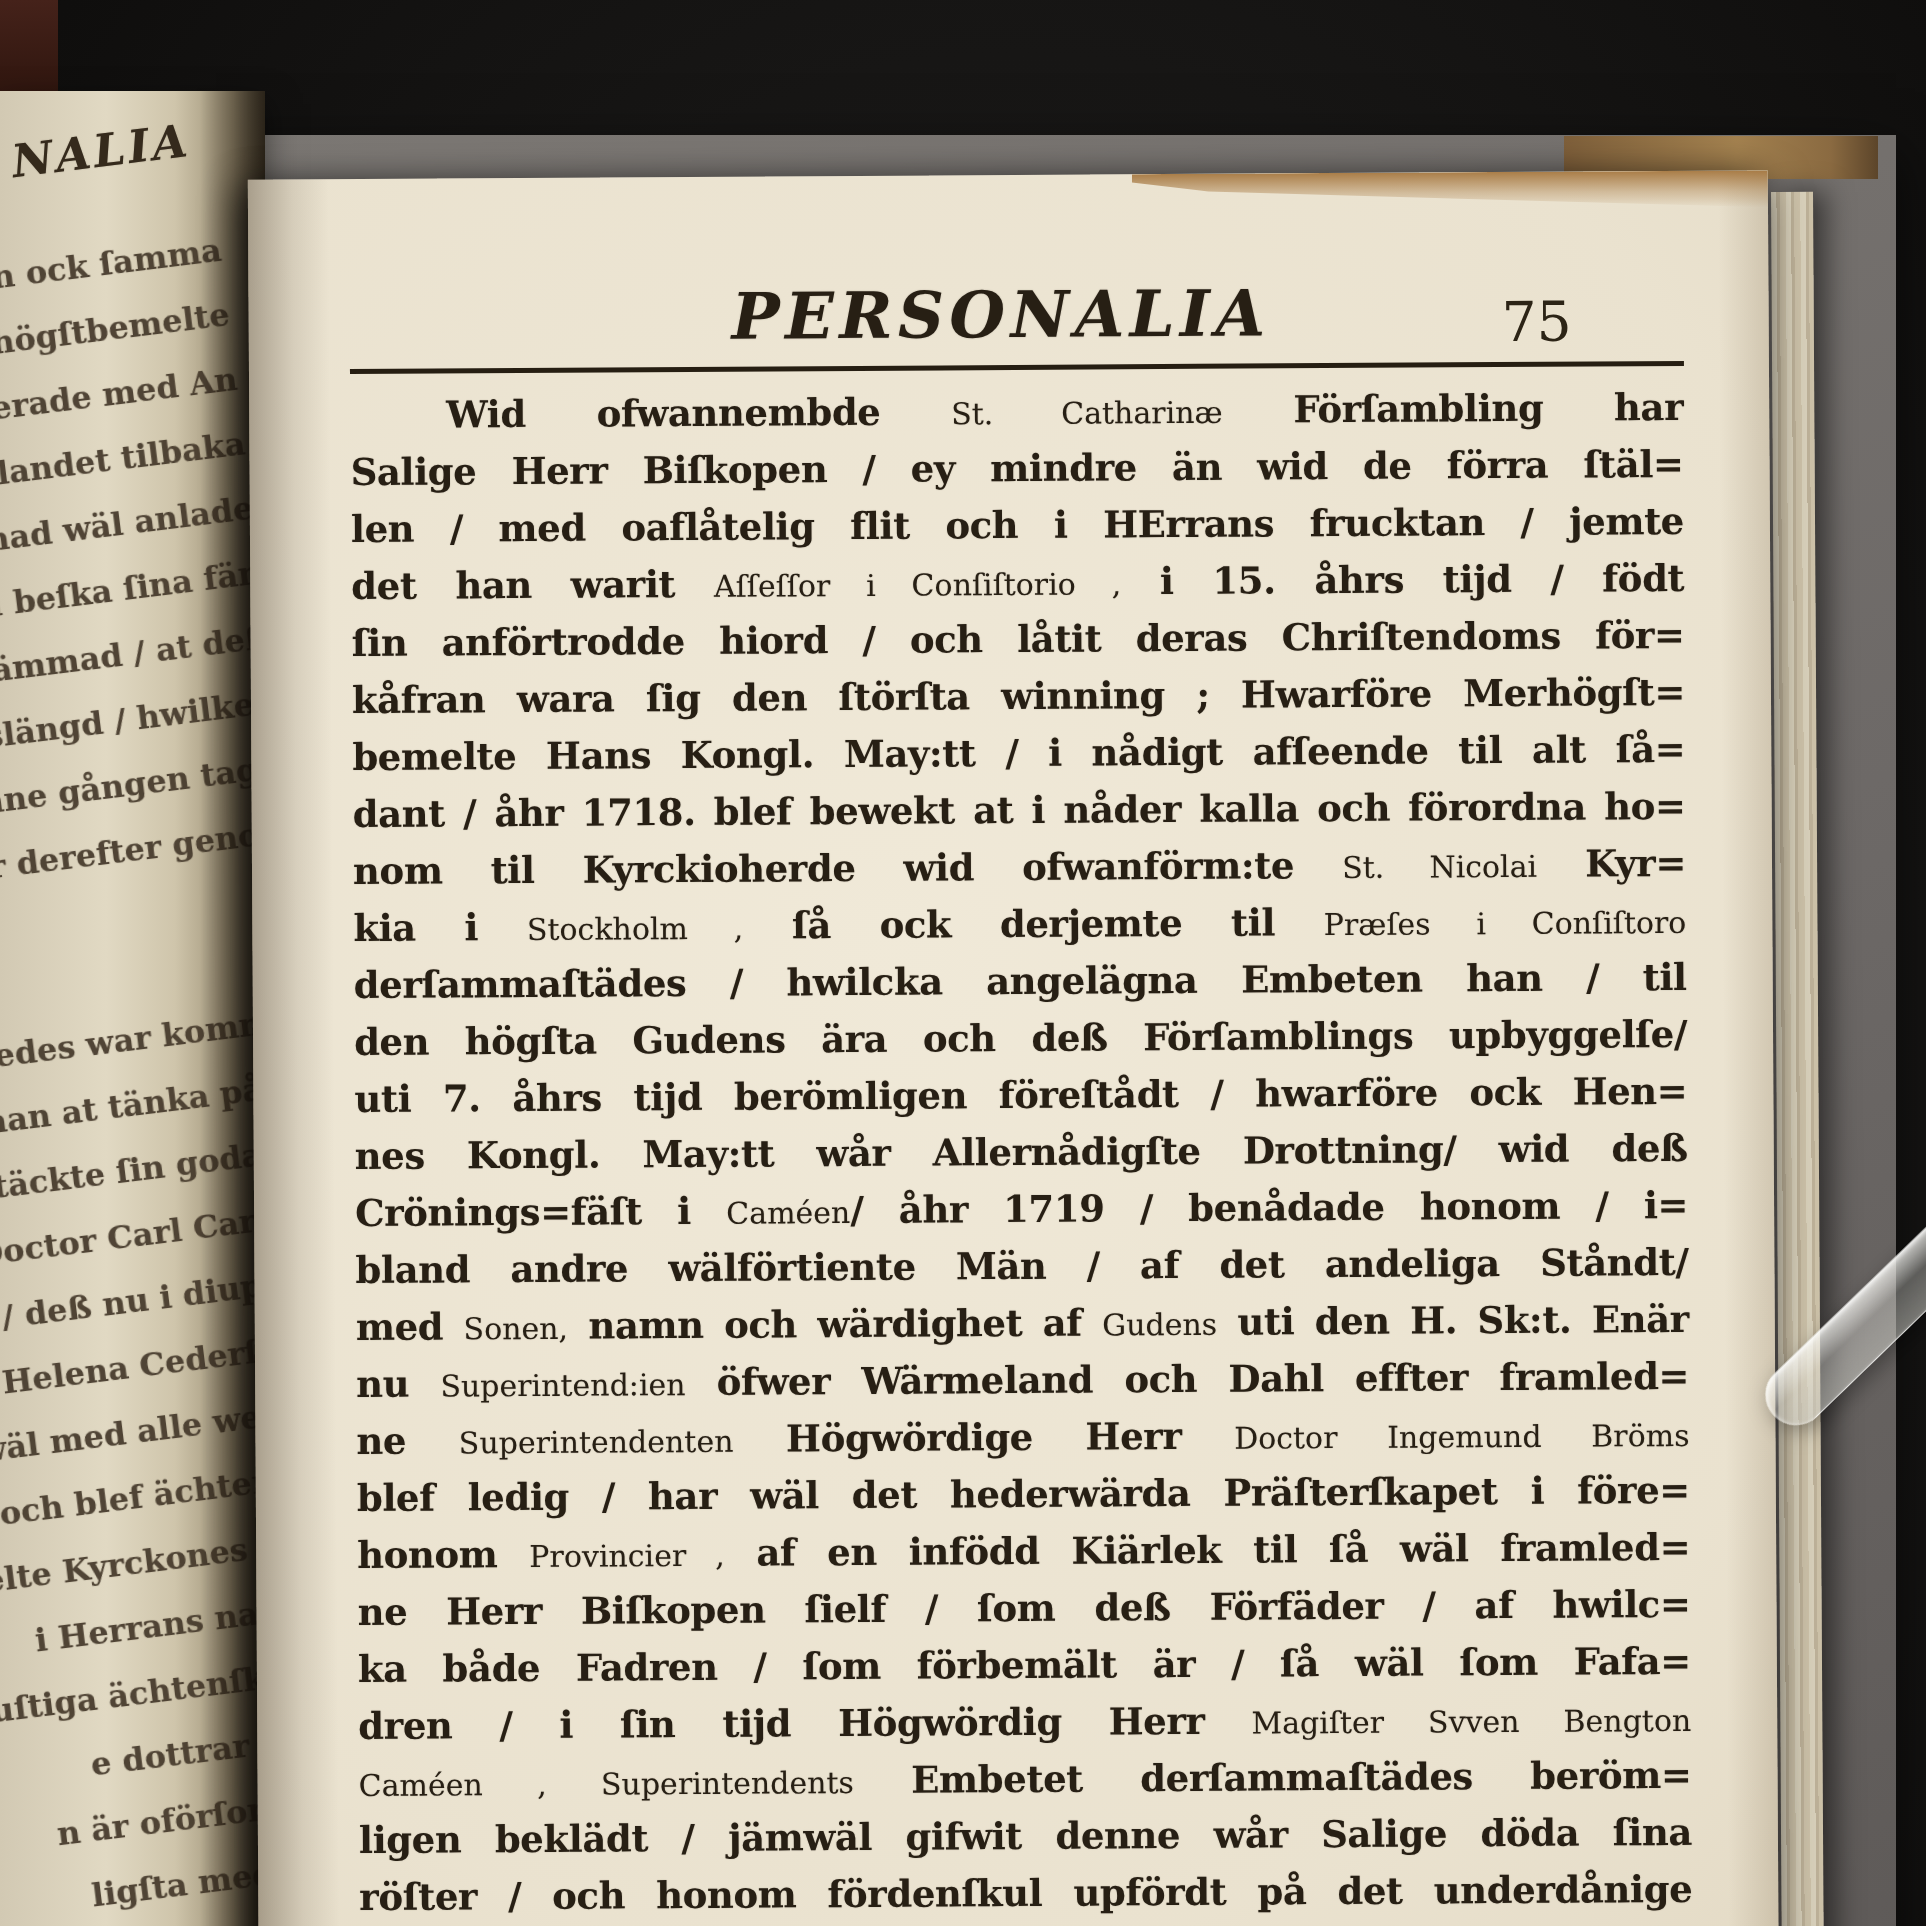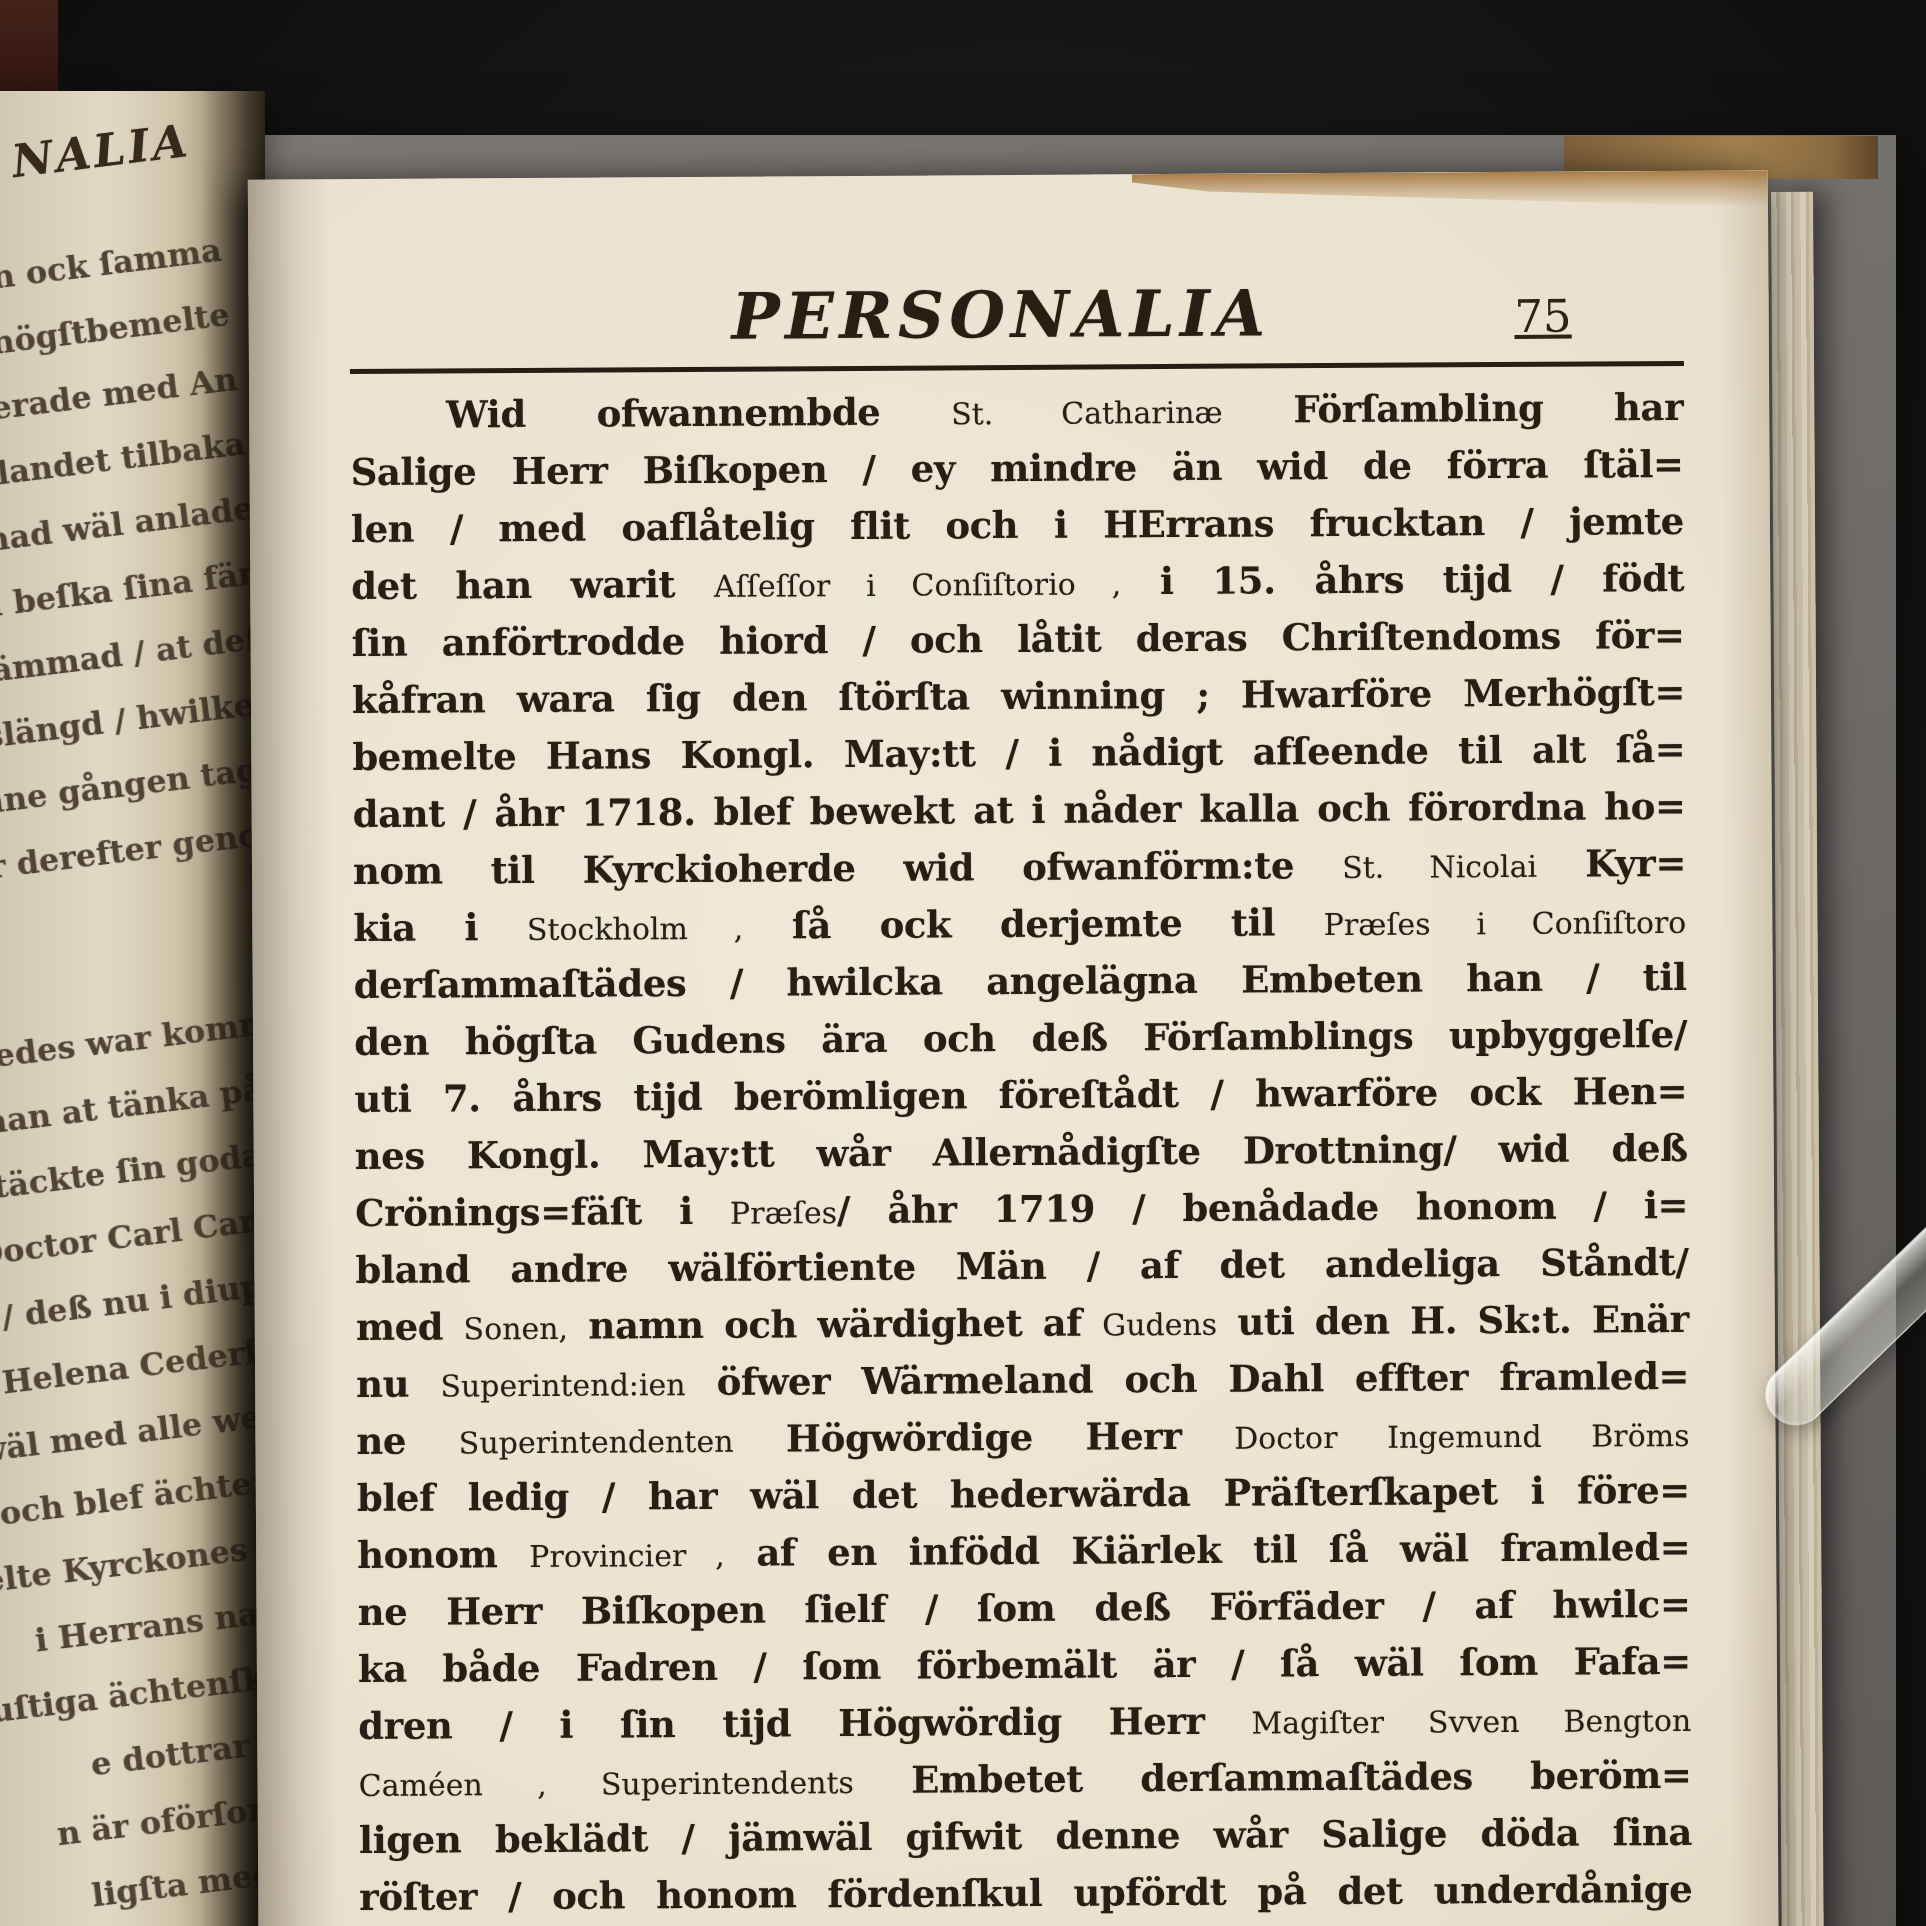--- a/index.html
+++ b/index.html
@@ -76,21 +76,21 @@
     position:absolute; right:0; top:0; width:636px; height:37px;
     background:linear-gradient(to bottom, rgba(163,115,58,0.9), rgba(163,115,58,0.35) 55%, rgba(163,115,58,0) 100%);
     clip-path:polygon(0 0,100% 0,100% 100%,12% 48%,0 22%);
   }
   .pg-header { position:absolute; top:102px; left:102px; width:1333px; height:73px; }
   .pg-title {
     position:absolute; left:50%; top:0; transform:translateX(-53%);
     font-style:italic; font-weight:700; font-size:64px; letter-spacing:5.4px;
     white-space:nowrap; color:#271f14; text-shadow:0 0 1.5px rgba(39,31,20,0.3);
   }
-  .pg-num { position:absolute; right:112px; top:16px; font-size:45px; color:#2c2416;text-decoration:underline; }
+  .pg-num { position:absolute; right:112px; top:16px; font-size:55px; color:#2c2416; }
   .pg-rule { position:absolute; top:190px; left:101px; width:1334px; height:5.4px; background:#261e12; }
   .pg-body { position:absolute; top:208px; left:101px; width:1333px; }
   .line {
     height:57px; line-height:57px; font-size:37px; font-weight:700;
     text-align:justify; text-align-last:justify; letter-spacing:-0.4px;
     color:#271f14; text-shadow:0 0 1.2px rgba(39,31,20,0.33);
   }
   .line:first-child { text-indent:96px; }
   .line .fr { font-weight:700; }
   .line .ro { font-weight:400; font-size:30px; letter-spacing:0; }
@@ -170,21 +170,21 @@
         <div class="line"><span class="fr">ſin anförtrodde hiord / och låtit deras Chriſtendoms för=</span></div>
         <div class="line"><span class="fr">kåfran wara ſig den ſtörſta winning ; Hwarföre Merhögſt=</span></div>
         <div class="line"><span class="fr">bemelte Hans Kongl. May:tt / i nådigt afſeende til alt ſå=</span></div>
         <div class="line"><span class="fr">dant / åhr 1718. blef bewekt at i nåder kalla och förordna ho=</span></div>
         <div class="line"><span class="fr">nom til Kyrckioherde wid ofwanförm:te </span><span class="ro">St. Nicolai</span><span class="fr"> Kyr=</span></div>
         <div class="line"><span class="fr">kia i </span><span class="ro">Stockholm ,</span><span class="fr"> ſå ock derjemte til </span><span class="ro">Præſes i Conſiſtoro</span></div>
         <div class="line"><span class="fr">derſammaſtädes / hwilcka angelägna Embeten han / til</span></div>
         <div class="line"><span class="fr">den högſta Gudens ära och deß Förſamblings upbyggelſe/</span></div>
         <div class="line"><span class="fr">uti 7. åhrs tijd berömligen föreſtådt / hwarföre ock Hen=</span></div>
         <div class="line"><span class="fr">nes Kongl. May:tt wår Allernådigſte Drottning/ wid deß</span></div>
-        <div class="line"><span class="fr">Crönings=fäſt i </span><span class="ro">Præſes</span><span class="fr">/ åhr 1719 / benådade honom / i=</span></div>
+        <div class="line"><span class="fr">Crönings=fäſt i </span><span class="ro">Caméen</span><span class="fr">/ åhr 1719 / benådade honom / i=</span></div>
         <div class="line"><span class="fr">bland andre wälförtiente Män / af det andeliga Ståndt/</span></div>
         <div class="line"><span class="fr">med </span><span class="ro">Sonen,</span><span class="fr"> namn och wärdighet af </span><span class="ro">Gudens</span><span class="fr"> uti den H. Sk:t. Enär</span></div>
         <div class="line"><span class="fr">nu </span><span class="ro">Superintend:ien</span><span class="fr"> öfwer Wärmeland och Dahl effter framled=</span></div>
         <div class="line"><span class="fr">ne </span><span class="ro">Superintendenten</span><span class="fr"> Högwördige Herr </span><span class="ro">Doctor Ingemund Bröms</span></div>
         <div class="line"><span class="fr">blef ledig / har wäl det hederwärda Präſterſkapet i före=</span></div>
         <div class="line"><span class="fr">honom </span><span class="ro">Provincier ,</span><span class="fr"> af en infödd Kiärlek til ſå wäl framled=</span></div>
         <div class="line"><span class="fr">ne Herr Biſkopen ſielf / ſom deß Förfäder / af hwilc=</span></div>
         <div class="line"><span class="fr">ka både Fadren / ſom förbemält är / ſå wäl ſom Fafa=</span></div>
         <div class="line"><span class="fr">dren / i ſin tijd Högwördig Herr </span><span class="ro">Magiſter Svven Bengton</span></div>
         <div class="line"><span class="ro">Caméen , Superintendents</span><span class="fr"> Embetet derſammaſtädes beröm=</span></div>

